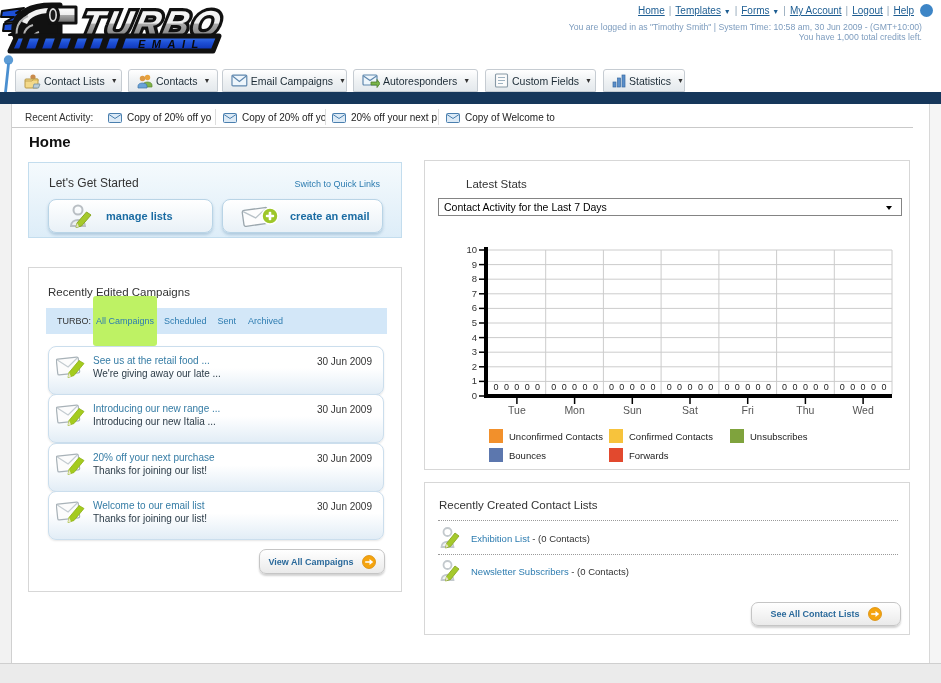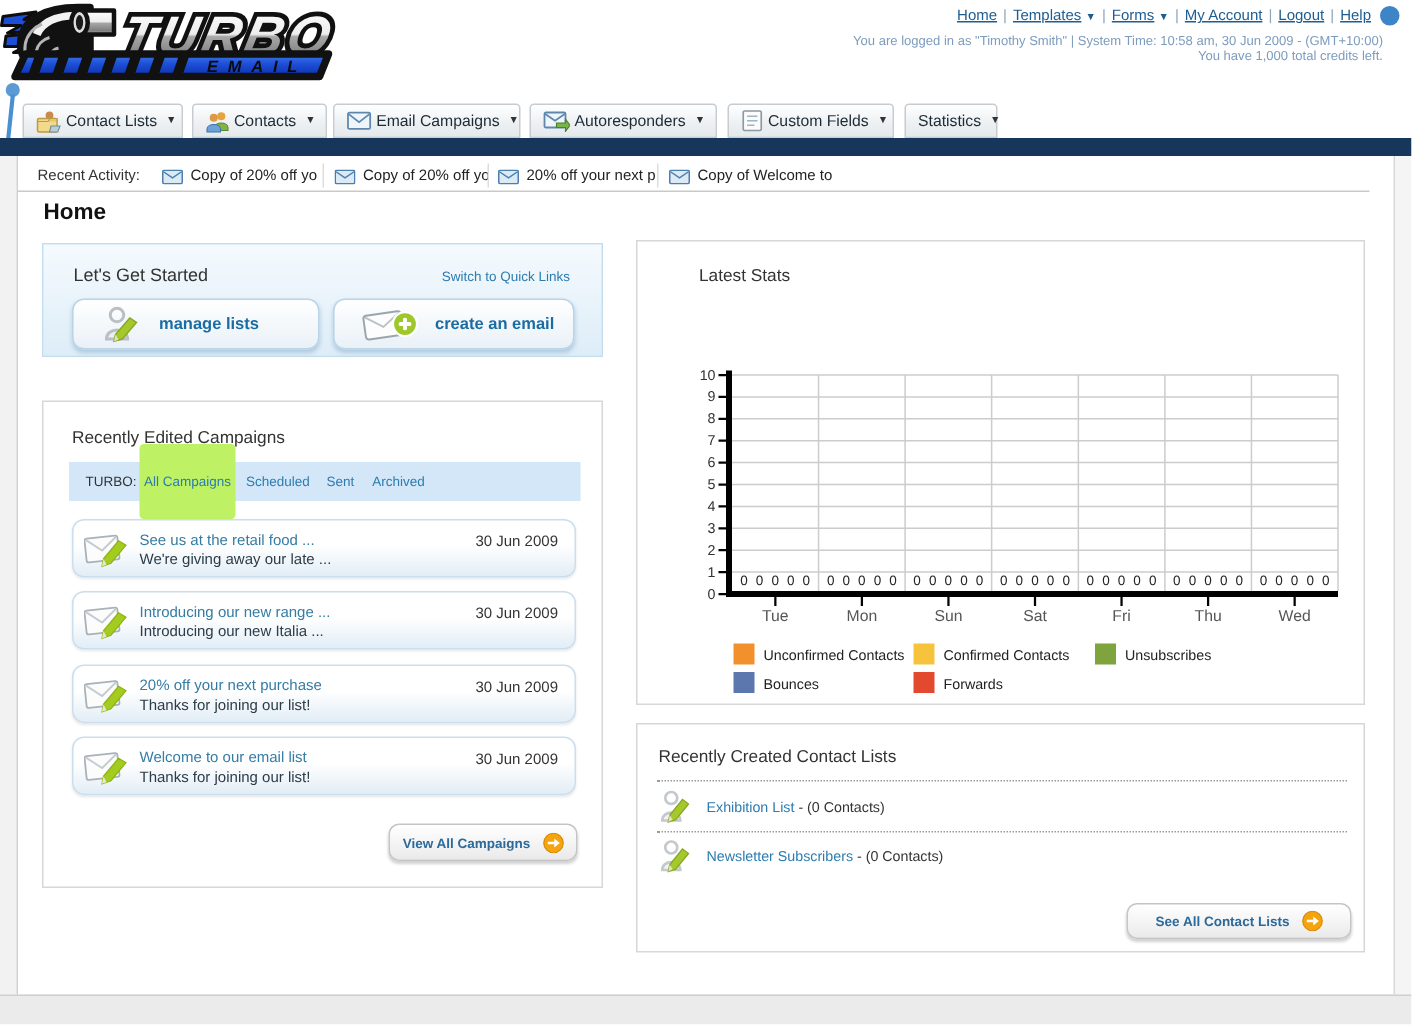--- a/index.html
+++ b/index.html
@@ -30,21 +30,21 @@
 #gsbox { top:162px; left:28px; width:374px; height:76px; background:linear-gradient(#f5fafd,#ddedf8); border:1px solid #c3ddee; }
 #gsbox .t { position:absolute; left:20px; top:13px; font-size:12px; color:#333; }
 #gsbox .ql { position:absolute; right:21px; top:16px; font-size:9px; color:#2d7cb0; text-decoration:none; }
 .bigbtn { position:absolute; top:36px; height:34px; background:linear-gradient(#ffffff,#e9f1f7); border:1px solid #b9d4e6; border-radius:8px; box-shadow:0 2px 3px rgba(120,160,190,0.45); display:flex; align-items:center; font-size:11px; font-weight:bold; color:#1b6ca3; white-space:nowrap; }
 .bigbtn svg { margin-left:18px; margin-right:11px; }
 #campbox { top:267px; left:28px; width:374px; height:325px; }
 #campbox .t { position:absolute; left:19px; top:18px; }
 #showbar { position:absolute; left:17px; top:40px; width:341px; height:26px; background:#d3e7f8; display:flex; align-items:center; font-size:9px; color:#333; white-space:nowrap; }
 #showbar .pill { background:#bef264; border-radius:3px; padding:20px 3px; color:#2d7cb0; font-size:9px; text-decoration:none; }
 #showbar a { color:#2d7cb0; font-size:9px; text-decoration:none; }
-.citem { position:absolute; left:19px; width:336px; height:39px; border:1px solid #cbdeed; border-radius:8px; background:linear-gradient(#ffffff 45%,#e2edf6); box-shadow:0 1px 2px rgba(0,0,0,0.10); }
+.citem { position:absolute; left:19px; width:336px; height:49px; border:1px solid #cbdeed; border-radius:8px; background:linear-gradient(#ffffff 45%,#e2edf6); box-shadow:0 1px 2px rgba(0,0,0,0.10); }
 .citem svg.env { position:absolute; left:7px; top:6px; }
 .citem .ct { position:absolute; left:44px; top:8px; font-size:10px; color:#357ca5; text-decoration:none; }
 .citem .cs { position:absolute; left:44px; top:21px; font-size:10px; color:#2c3c48; }
 .citem .cd { position:absolute; right:11px; top:9px; font-size:10px; color:#333; }
 .smallbtn { position:absolute; height:25px; background:linear-gradient(#ffffff,#eaeaea); border:1px solid #c5c5c5; border-radius:7px; box-shadow:0 2px 2px rgba(0,0,0,0.18); display:flex; align-items:center; justify-content:center; font-size:9px; font-weight:bold; color:#2b6a9b; white-space:nowrap; }
 .smallbtn svg { margin-left:8px; }
 #statsbox { top:160px; left:424px; width:486px; height:310px; }
 #statsbox .t { position:absolute; left:13px; top:17px;margin-left:28px; }
 #statsel { position:absolute; left:13px; top:37px; width:464px; height:18px; border:1px solid #848484; background:#fff; font-size:10.5px; color:#000; line-height:16px; padding-left:5px; }
 #statsel .sarr { position:absolute; right:9px; top:7px; width:0; height:0; border-left:3.5px solid transparent; border-right:3.5px solid transparent; border-top:4.5px solid #000; }
@@ -157,21 +157,21 @@
 </div>
 <div class="tab abs" style="left:485px; width:111px;">
   <svg width="15" height="15" viewBox="0 0 15 15">
       <rect x="1.5" y="1" width="12" height="13" rx="1" fill="#fbfbfb" stroke="#8899a6" stroke-width="1.1"></rect>
       <line x1="4" y1="4.5" x2="11" y2="4.5" stroke="#9fb3c2" stroke-width="1"></line>
       <line x1="4" y1="7.5" x2="11" y2="7.5" stroke="#9fb3c2" stroke-width="1"></line>
       <line x1="4" y1="10.5" x2="9" y2="10.5" stroke="#9fb3c2" stroke-width="1"></line>
     </svg>
   Custom Fields <span class="arr">▼</span>
 </div>
-<div class="tab abs" style="left:603px; width:62px;justify-content:center;">
+<div class="tab abs" style="left:603px; width:82px;">
   <svg width="14" height="14" viewBox="0 0 14 14">
       <rect x="1" y="8" width="3" height="5" fill="#5b8fc9" stroke="#3a6ba3" stroke-width="0.7"></rect>
       <rect x="5.5" y="4" width="3" height="9" fill="#5b8fc9" stroke="#3a6ba3" stroke-width="0.7"></rect>
       <rect x="10" y="1" width="3" height="12" fill="#5b8fc9" stroke="#3a6ba3" stroke-width="0.7"></rect>
     </svg>
   Statistics <span class="arr">▼</span>
 </div>
 <div class="abs" id="navybar"></div>
 <div class="abs" id="leftstrip"></div>
 <div class="abs" id="rightstrip"></div>
@@ -294,20 +294,21 @@
     View All Campaigns
     <svg width="14" height="14" viewBox="0 0 14 14">
         <circle cx="7" cy="7" r="6.5" fill="#f5a40f" stroke="#d88b06" stroke-width="0.8"></circle>
         <path d="M3.2 6.2 L7.5 6.2 L7.5 4 L11.2 7 L7.5 10 L7.5 7.8 L3.2 7.8 Z" fill="#fff"></path>
       </svg>
   </div>
 </div>
 
 <div class="abs whitebox" id="statsbox">
   <div class="t boxtitle">Latest Stats</div>
+  <div id="statsel">Contact Activity for the Last 7 Days<span class="sarr"></span></div>
   <svg class="abs" style="left:0; top:0;" width="486" height="310" viewBox="0 0 486 310" font-family="Liberation Sans, sans-serif">
     <g stroke="#cccccc" stroke-width="1">
       <line x1="63" y1="89" x2="467" y2="89"></line>
       <line x1="63" y1="103.6" x2="467" y2="103.6"></line>
       <line x1="63" y1="118.2" x2="467" y2="118.2"></line>
       <line x1="63" y1="132.8" x2="467" y2="132.8"></line>
       <line x1="63" y1="147.4" x2="467" y2="147.4"></line>
       <line x1="63" y1="162" x2="467" y2="162"></line>
       <line x1="63" y1="176.6" x2="467" y2="176.6"></line>
       <line x1="63" y1="191.2" x2="467" y2="191.2"></line>

